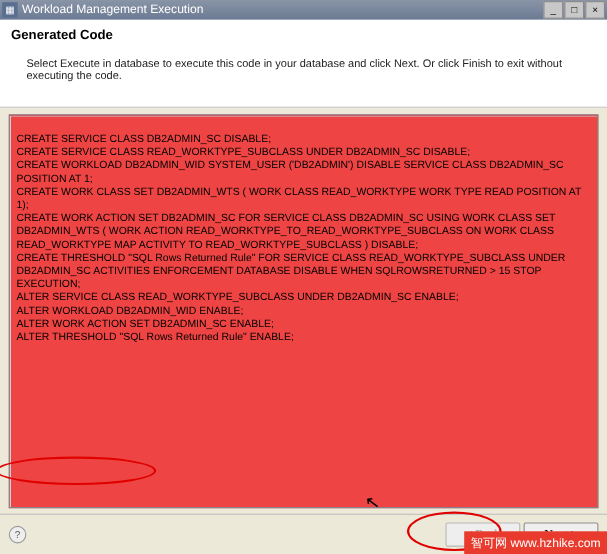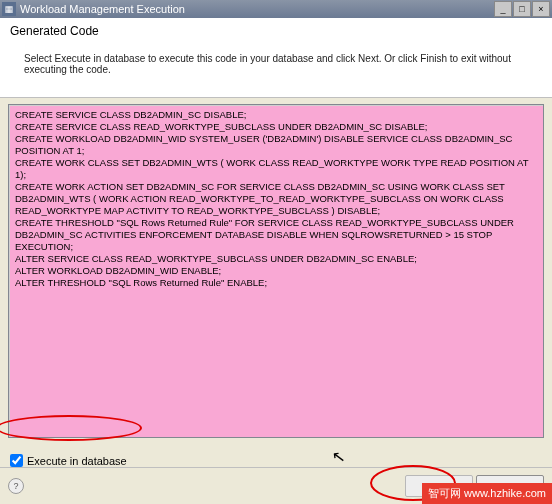--- a/index.html
+++ b/index.html
@@ -2,24 +2,24 @@
 <html><head>
 <meta charset="utf-8">
 <style>
 html,body{margin:0;padding:0;font-family:Tahoma,Arial,sans-serif;font-size:11px;color:#000;background:#fff;position:relative;width:552px;height:504px;overflow:hidden}
 .titlebar{height:18px;background:linear-gradient(#8994a6,#6b7a93);color:#fff;display:flex;align-items:center;padding:0 2px;font-size:11px}
 .titlebar .icon{width:14px;height:14px;background:#5a6f8f;margin-right:4px;display:flex;align-items:center;justify-content:center;font-size:9px}
 .titlebar .title{flex:1}
 .titlebar .winbtns{display:flex;gap:0}
 .titlebar .winbtn{width:16px;height:14px;background:#c8c8c8;border:1px solid #888;display:flex;align-items:center;justify-content:center;font-size:9px;margin-left:1px;color:#000;cursor:default}
 .header{background:#fff;padding:6px 10px 8px 10px;border-bottom:1px solid #bfbfbf}
-.header h1{margin:0 0 15px 0;font-size:12px;font-weight:normal}
+.header h1{margin:0 0 15px 0;font-size:12px;font-weight:bold}
 .header p{margin:14px;font-size:10px;color:#222}
 .body{background:#ece9d8;padding:6px 8px 0 8px}
-.codebox{background:#f9a8d4;border:1px solid #828790;box-shadow:inset 1px 1px 0 #d0d0d0;padding:4px 6px;font-size:9.5px;line-height:12px;height:324px;overflow:auto;word-wrap:break-word}
+.codebox{background:#ef4444;border:1px solid #828790;box-shadow:inset 1px 1px 0 #d0d0d0;padding:16px 6px;font-size:9.5px;line-height:12px;height:324px;overflow:auto;word-wrap:break-word}
 .codebox div{white-space:normal}
 .execrow{padding:16px 0 6px 2px;display:flex;align-items:center}
 .execrow input{margin:0 4px 0 0}
 .redcircle1{position:absolute;left:-4px;top:415px;width:142px;height:22px;border:2px solid #e00000;border-radius:50%/50%;pointer-events:none}
 .footer{position:absolute;left:0;right:0;bottom:0;height:36px;background:#ece9d8;border-top:1px solid #bfbfbf;display:flex;align-items:center;padding:0 8px}
 .footer .help{width:14px;height:14px;border:1px solid #9a9a9a;border-radius:50%;display:flex;align-items:center;justify-content:center;font-size:9px;color:#5a5a5a;background:#eee}
 .footer .spacer{flex:1}
 .footer button{font-family:Tahoma;font-size:11px;height:22px;min-width:68px;margin-left:3px;background:#efefef;border:1px solid #8d8d8d;border-radius:2px;cursor:pointer}
 .footer button[disabled]{color:#9a9a9a;background:#eeeeee;border-color:#b8b8b8;cursor:default}
 .redcircle2{position:absolute;left:370px;top:465px;width:82px;height:32px;border:2px solid #e00000;border-radius:50%/50%;pointer-events:none}
@@ -47,20 +47,21 @@
 <div class="body">
   <div class="codebox" id="codebox">
       <div>CREATE SERVICE CLASS DB2ADMIN_SC DISABLE;</div>
       <div>CREATE SERVICE CLASS READ_WORKTYPE_SUBCLASS UNDER DB2ADMIN_SC DISABLE;</div>
       <div>CREATE WORKLOAD DB2ADMIN_WID SYSTEM_USER ('DB2ADMIN') DISABLE SERVICE CLASS DB2ADMIN_SC POSITION AT 1;</div>
       <div>CREATE WORK CLASS SET DB2ADMIN_WTS ( WORK CLASS READ_WORKTYPE WORK TYPE READ POSITION AT 1);</div>
       <div>CREATE WORK ACTION SET DB2ADMIN_SC FOR SERVICE CLASS DB2ADMIN_SC USING WORK CLASS SET DB2ADMIN_WTS ( WORK ACTION READ_WORKTYPE_TO_READ_WORKTYPE_SUBCLASS ON WORK CLASS READ_WORKTYPE MAP ACTIVITY TO READ_WORKTYPE_SUBCLASS ) DISABLE;</div>
       <div>CREATE THRESHOLD "SQL Rows Returned Rule" FOR SERVICE CLASS READ_WORKTYPE_SUBCLASS UNDER DB2ADMIN_SC ACTIVITIES ENFORCEMENT DATABASE DISABLE  WHEN SQLROWSRETURNED &gt; 15  STOP EXECUTION;</div>
       <div>ALTER SERVICE CLASS READ_WORKTYPE_SUBCLASS UNDER DB2ADMIN_SC ENABLE;</div>
       <div>ALTER WORKLOAD DB2ADMIN_WID ENABLE;</div>
+      <div>ALTER WORK ACTION SET DB2ADMIN_SC ENABLE;</div>
       <div>ALTER THRESHOLD "SQL Rows Returned Rule" ENABLE;</div>
     </div>
   <div class="execrow">
     <input type="checkbox" id="exec" checked="" style="">
     <label for="exec">Execute in database</label>
   </div>
 </div>
 
 <div class="footer">
   <div class="help">?</div>

